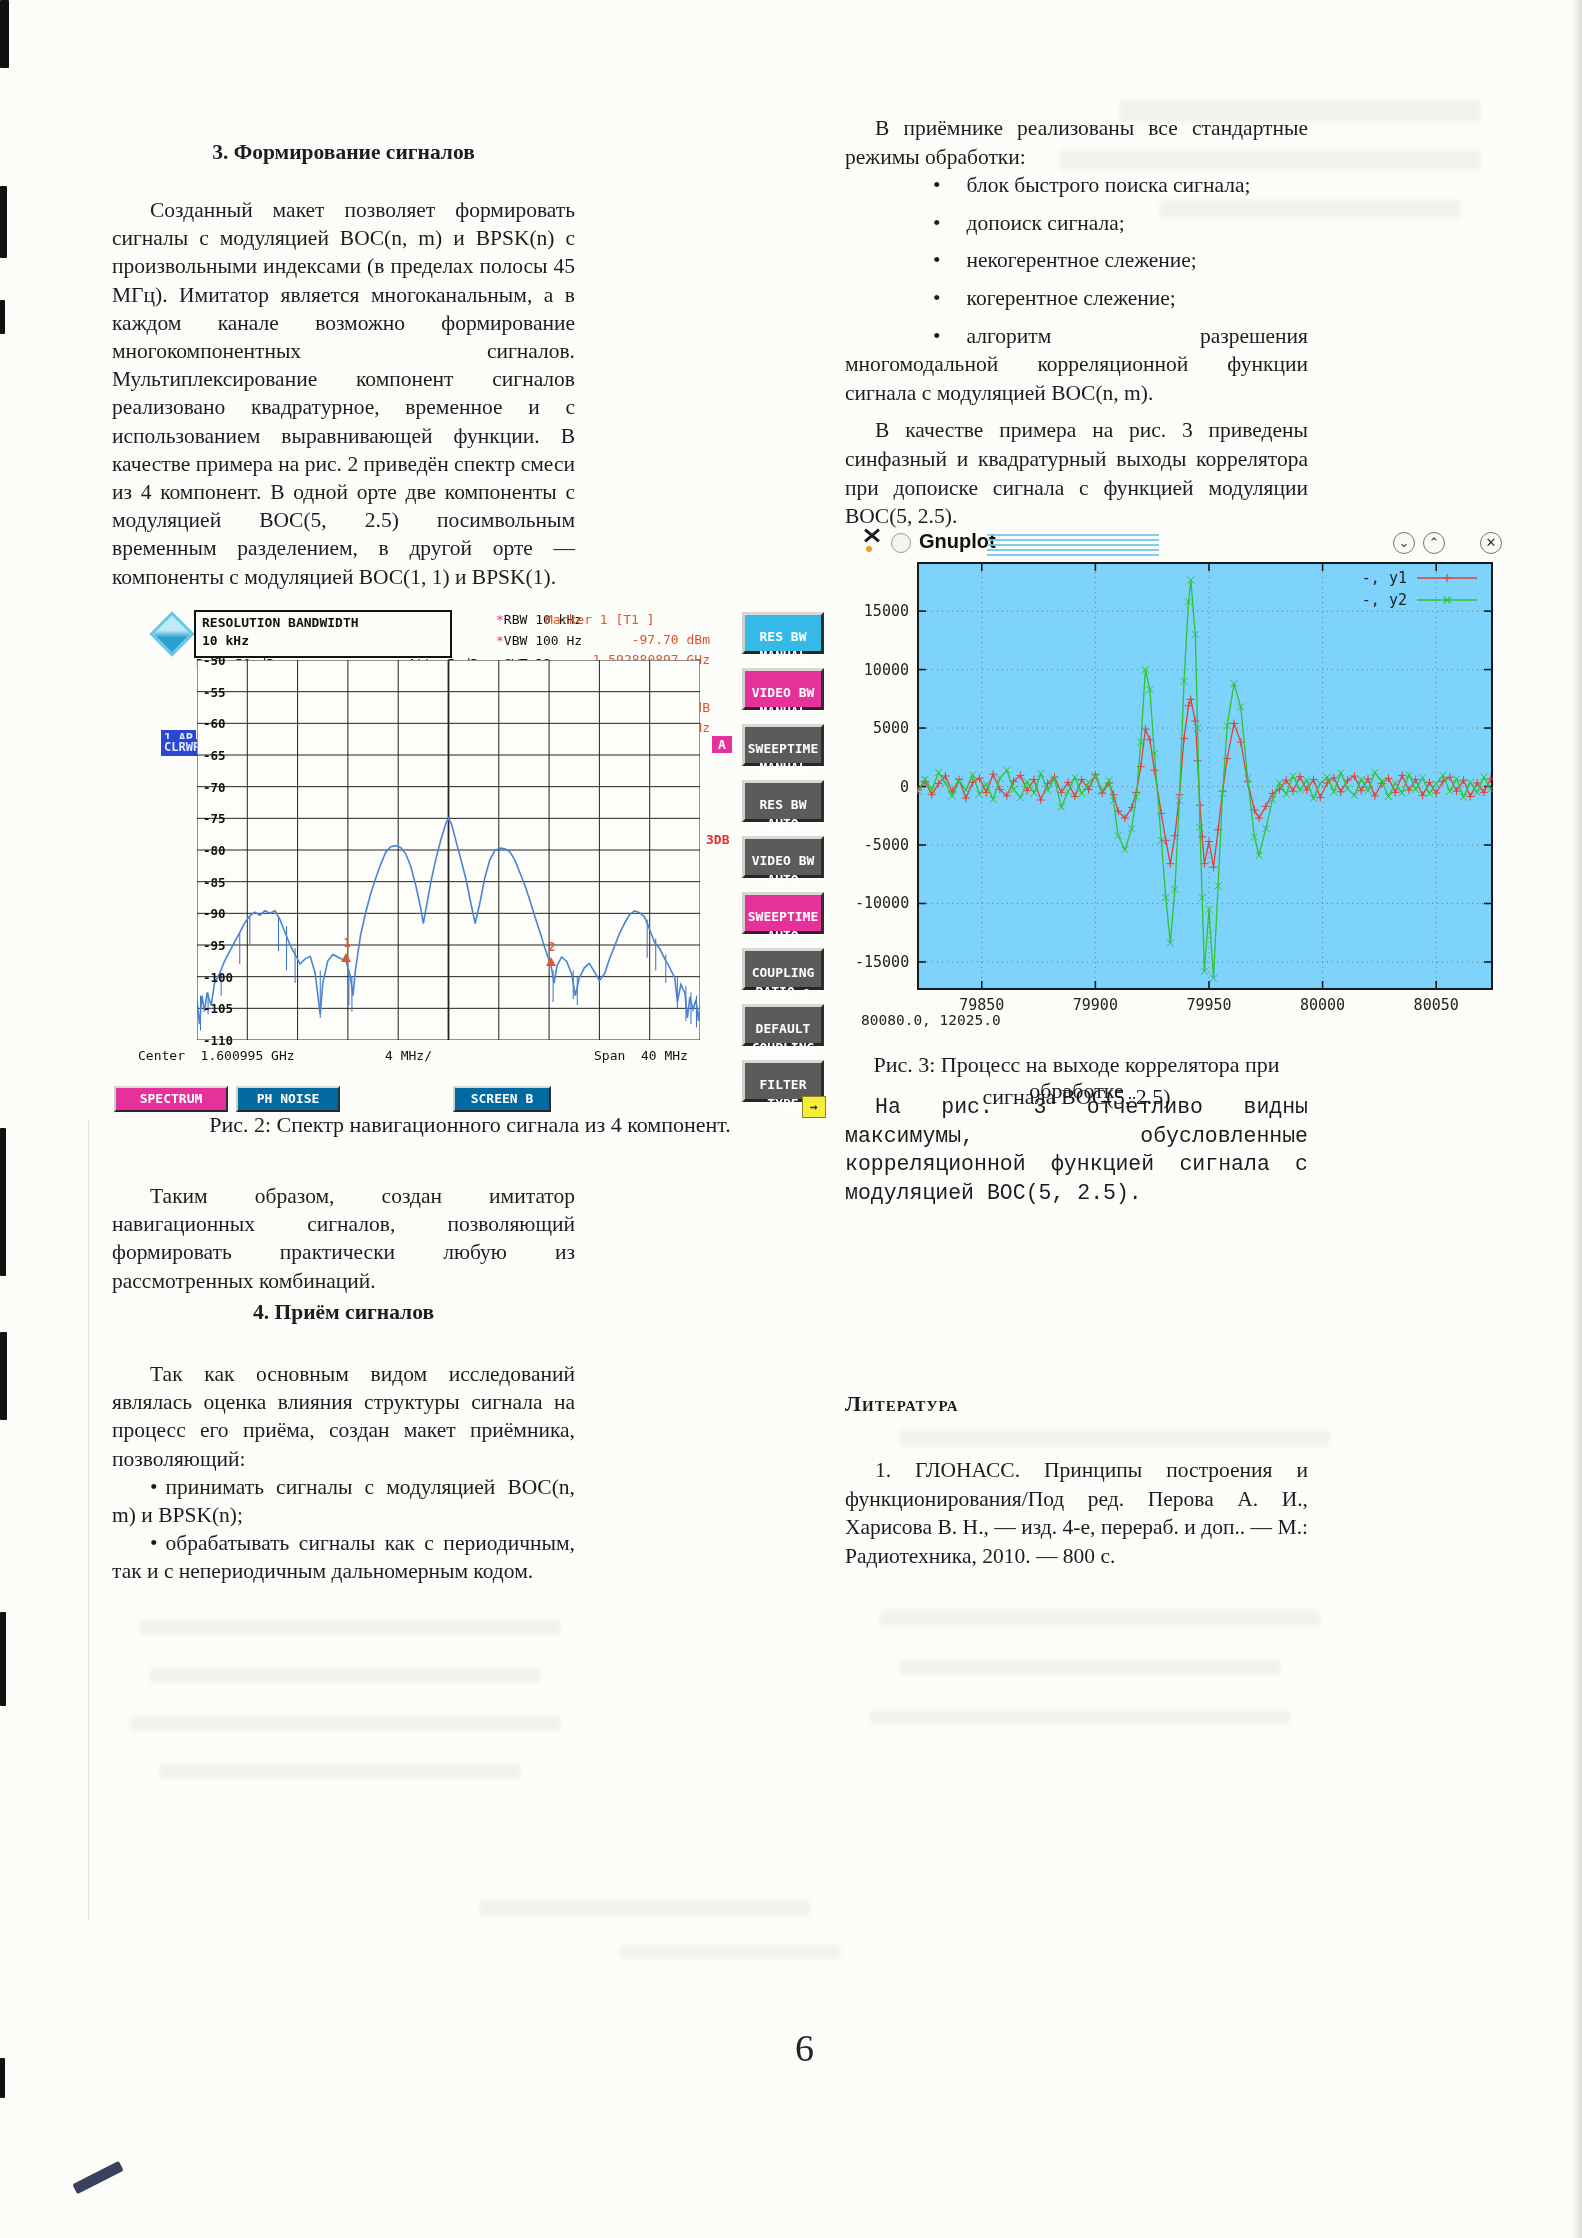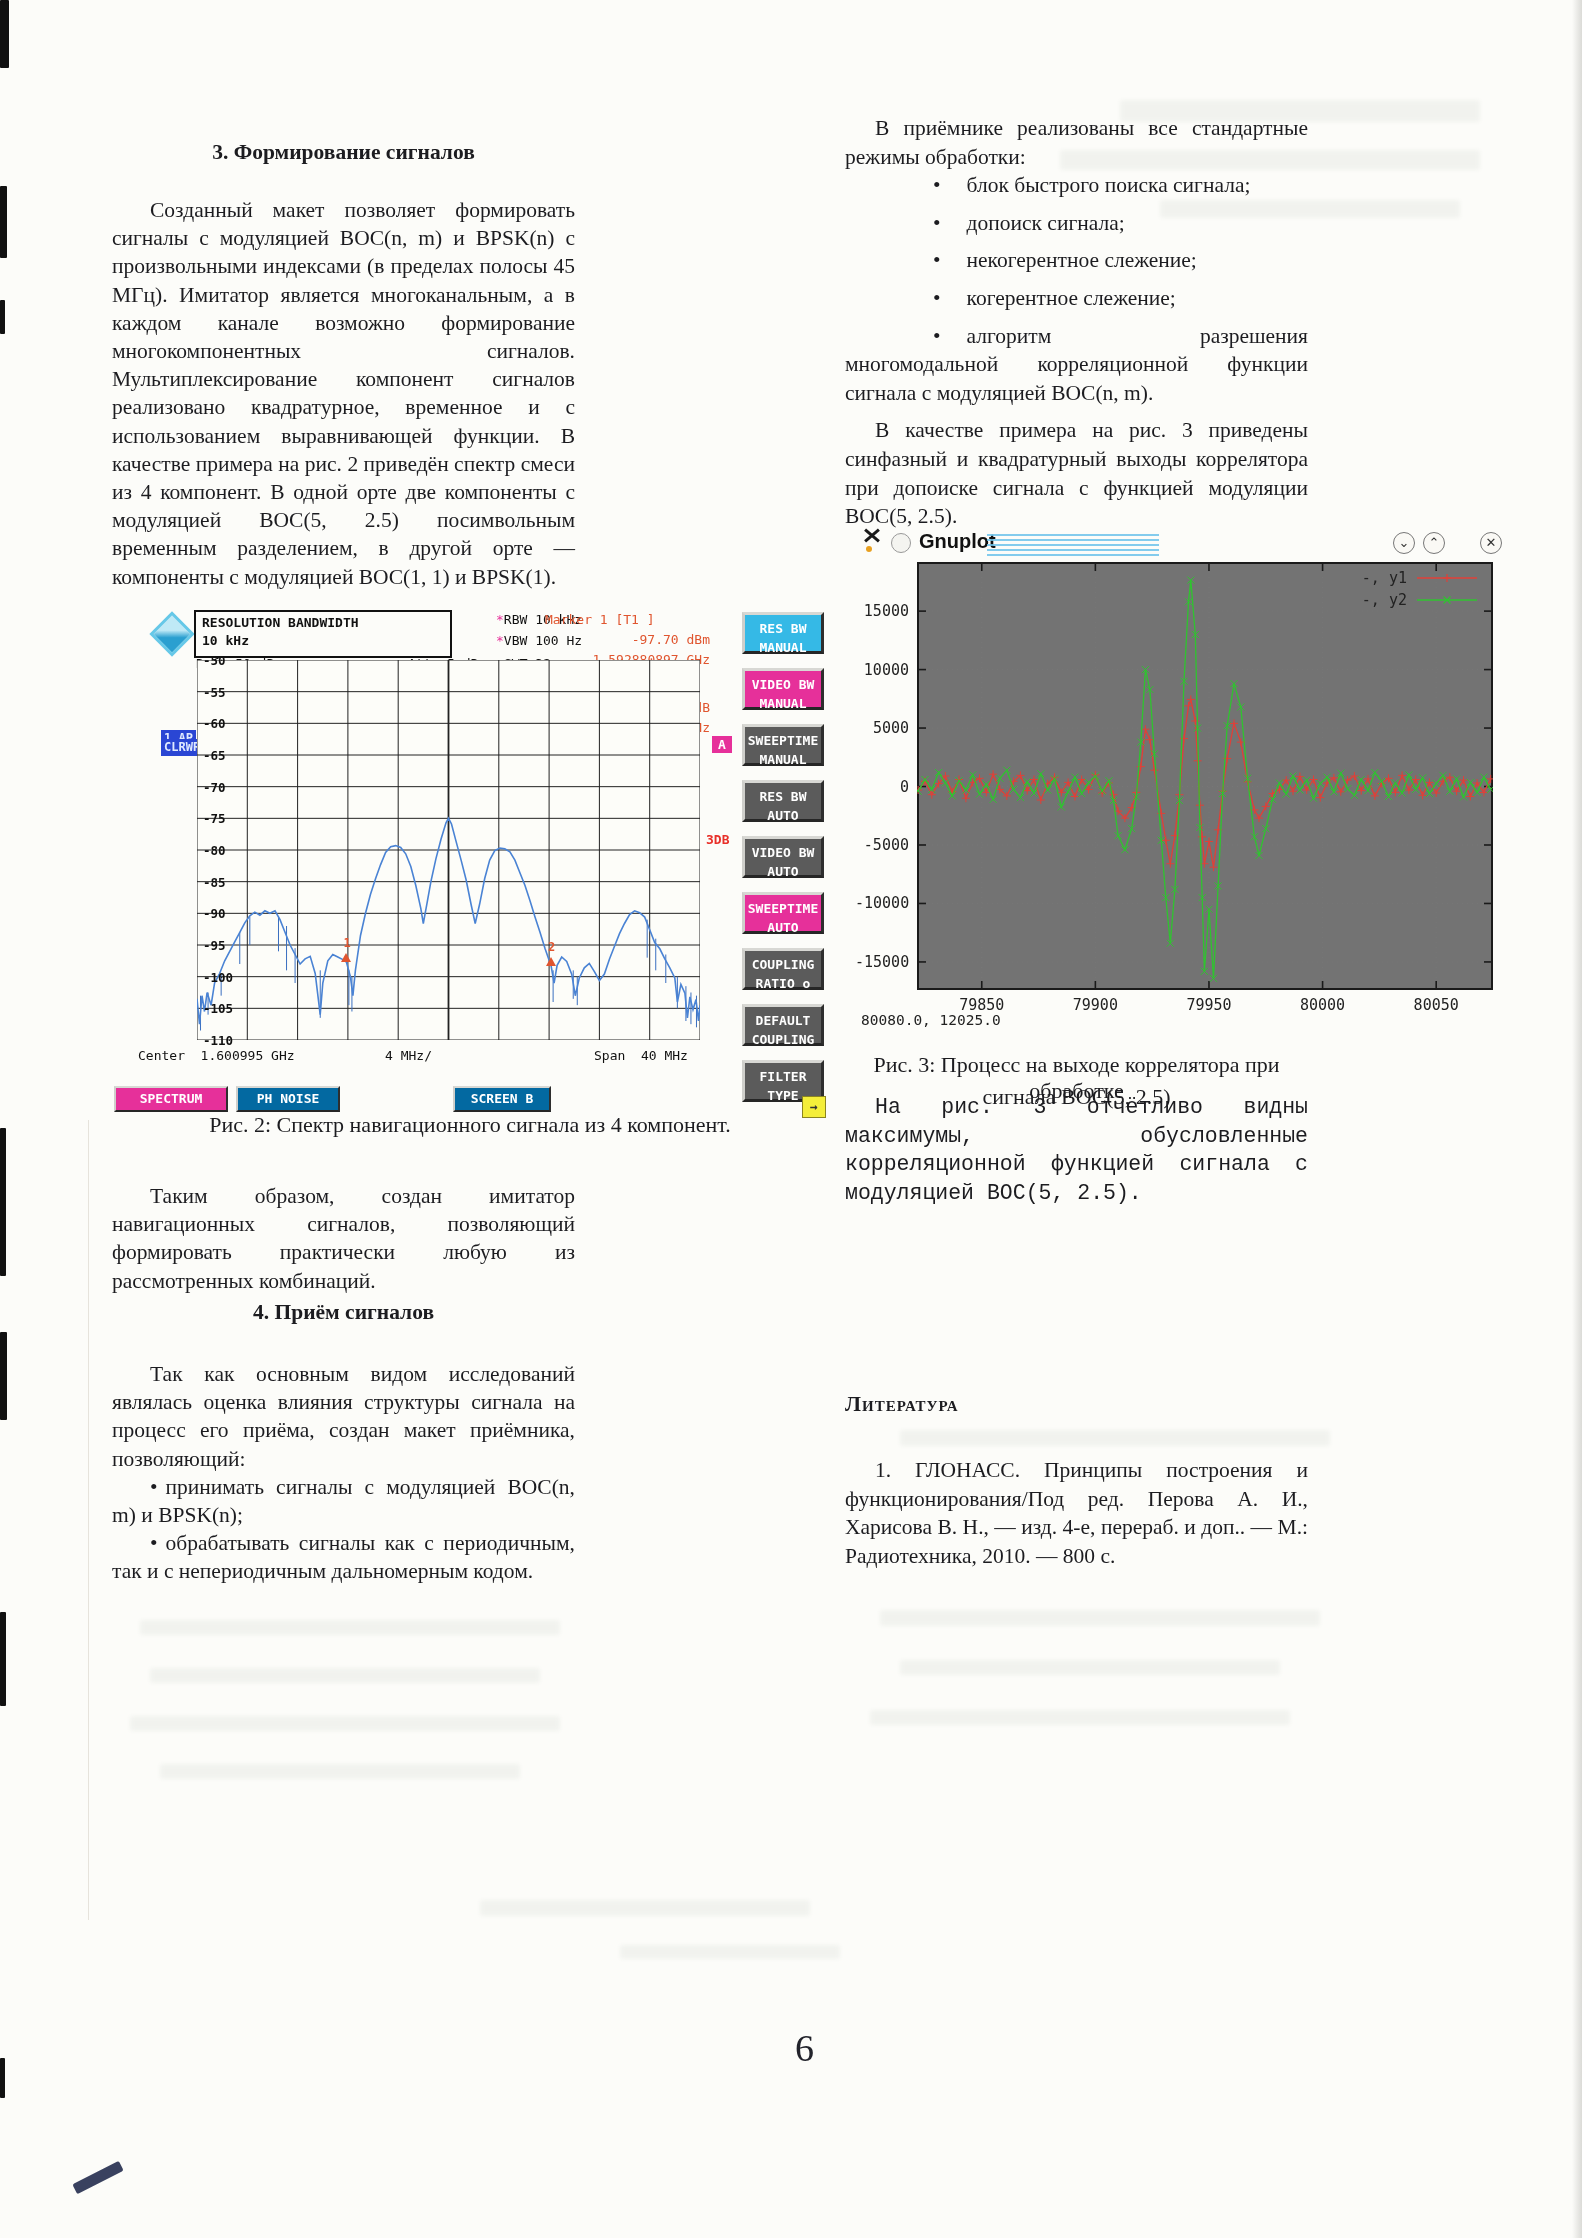--- a/index.html
+++ b/index.html
@@ -37,21 +37,21 @@
   .mag{color:#e6309a;}
   .ored{color:#e0552f;}
   .red3db{color:#e8302a;font-weight:bold;}
   .right-al{text-align:right;width:170px;}
   .badge{background:#2a46d4;color:#dfe9ff;font-weight:bold;font-size:12px;padding:0 3px;line-height:17px;}
   .badge-a{position:absolute;left:604px;top:130px;background:#e6309a;color:#fff;font-weight:bold;
      padding:0 6px;line-height:17px;}
   .spec-grid-wrap{position:absolute;left:89px;top:54px;width:503px;height:380px;background:#fdfdf9;}
   .spec-ylab{position:absolute;font-size:12.5px;font-weight:600;background:transparent;}
   .softkey{position:absolute;left:634px;width:82px;height:42px;text-align:center;font-weight:bold;
-     font-size:13px;line-height:19px;color:#fff;background:#5b5b5b;padding-top:4px;
+     font-size:13px;line-height:19px;color:#fff;background:#5b5b5b;padding-top:12px;
      border-top:3px solid #d8d8d4;border-left:3px solid #cfcfcb;border-right:3px solid #2e2e2e;
      border-bottom:3px solid #262626;box-sizing:border-box;}
   .softkey.cyan{background:#35b9e6;}
   .softkey.magenta{background:#e6309a;}
   .yellow-arrow{position:absolute;left:694px;top:490px;width:22px;height:20px;background:#f4ee3a;
      border:1px solid #8a8420;color:#333;font-size:13px;line-height:19px;text-align:center;font-weight:bold;}
   .spec-tab{position:absolute;top:480px;height:22px;color:#fff;font-weight:bold;font-size:13px;
      line-height:22px;text-align:center;background:#0369a1;
      border-top:2px solid #d8d8d4;border-left:2px solid #cfcfcb;border-right:2px solid #2e2e2e;
      border-bottom:2px solid #262626;box-sizing:content-box;}
@@ -69,21 +69,21 @@
   .gp-dot{position:absolute;left:5px;top:14px;width:6px;height:6px;background:#e8a020;border-radius:50%;}
   .gp-circleicon{position:absolute;left:36px;top:7px;width:18px;height:18px;border:1.5px solid #999;
      border-radius:50%;background:#f4f4f0;}
   .gp-title{position:absolute;left:64px;top:4px;font-family:"Liberation Sans",sans-serif;
      font-weight:bold;font-size:20px;color:#111;}
   .gp-lines{position:absolute;left:132px;top:8px;width:172px;height:22px;
      background:repeating-linear-gradient(180deg,rgba(110,195,235,.85) 0 2px,rgba(255,255,255,0) 2px 5px);}
   .gp-ctrl{position:absolute;top:6px;width:22px;height:22px;border:1.6px solid #777;border-radius:50%;
      background:#faf9f5;text-align:center;line-height:20px;font-size:13px;color:#333;
      font-family:"DejaVu Sans",sans-serif;box-sizing:border-box;}
-  .gp-plot-wrap{position:absolute;left:62px;top:36px;width:576px;height:428px;background:#737373;}
+  .gp-plot-wrap{position:absolute;left:62px;top:36px;width:576px;height:428px;background:#7dd3fc;}
   .gp-lab{position:absolute;font-size:15px;white-space:pre;}
   .gp-status{position:absolute;left:6px;top:486px;font-size:14.5px;}
 </style>
 </head>
 <body>
 
 <div class="page">
 
   <div class="edge-mark" style="left:0;top:0;width:9px;height:68px;"></div>
   <div class="edge-mark" style="left:0;top:186px;width:7px;height:72px;"></div>

